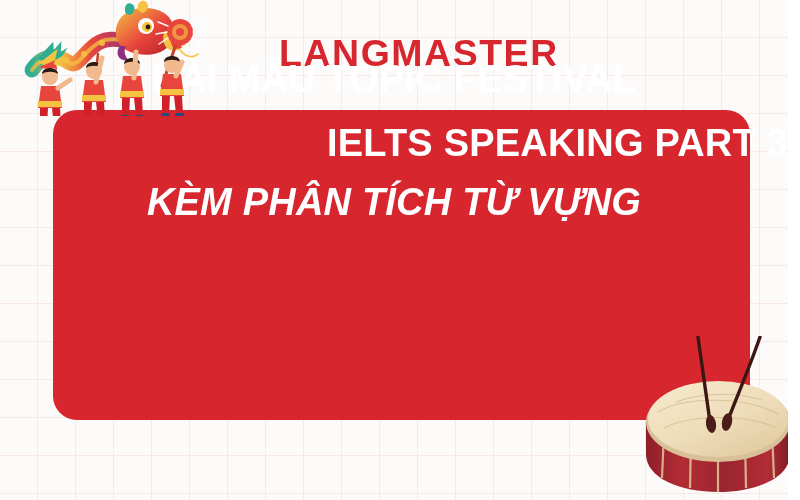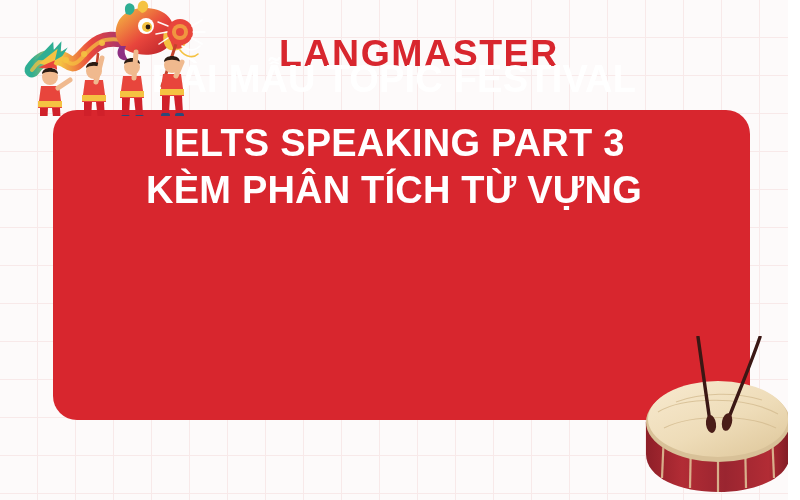--- a/index.html
+++ b/index.html
@@ -57,22 +57,22 @@
     text-align: center;
     color: #ffffff;
     font-weight: 700;
     font-size: 38px;
     letter-spacing: 0.2px;
     text-transform: uppercase;
     z-index: 3;
   }
   .headline .line { display: block; }
   .headline .line1 { margin-bottom: 21px; }
-  .headline .line2 { margin-bottom: 4px; }
-  .headline .line3 { margin-bottom: 6px; }
+  .headline .line2 { margin-bottom: 16px; text-align: right; }
+  .headline .line3 { margin-bottom: 6px; font-style: italic; }
 
   
   .illo {
     position: absolute;
     display: block;
   }
   .illo-dragon {
     left: 14px;
     top: -2px;
     width: 212px;

